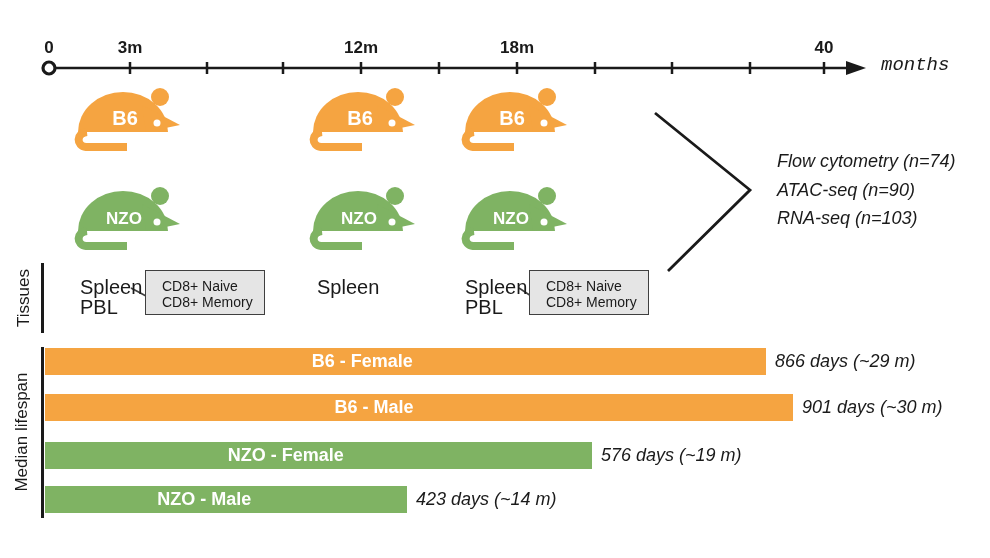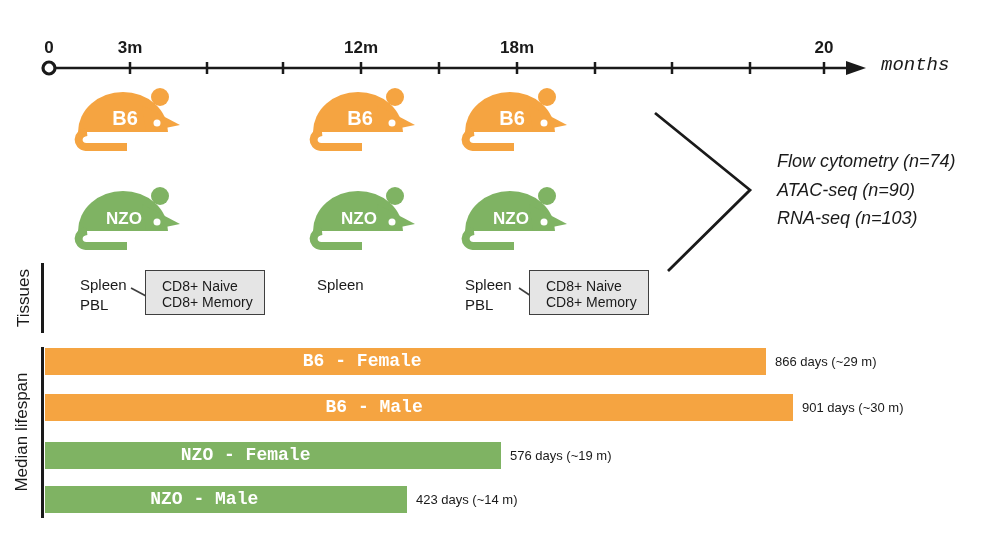--- a/index.html
+++ b/index.html
@@ -6,28 +6,28 @@
   .canvas{position:relative;width:990px;height:558px;background:#ffffff;overflow:hidden;
           font-family:"Liberation Sans",sans-serif;color:#1a1a1a;}
   .overlay{position:absolute;left:0;top:0;pointer-events:none;}
   .tick-label{position:absolute;top:38px;width:60px;text-align:center;font-weight:bold;font-size:17px;}
   .months-label{position:absolute;left:881px;top:54px;font-style:italic;font-size:19px;font-family:Liberation Mono, monospace;}
   .mouse{position:absolute;}
   .mouse text{font-family:"Liberation Sans",sans-serif;font-weight:bold;fill:#ffffff;}
   .assay-list{position:absolute;left:777px;top:147px;font-style:italic;font-size:18px;line-height:28.5px;white-space:nowrap;}
   .vline{position:absolute;left:41px;width:3px;background:#1a1a1a;}
   .sec-label{position:absolute;font-size:17px;text-align:center;white-space:nowrap;transform:rotate(-90deg);}
-  .tissue-text{position:absolute;font-size:15px;white-space:nowrap;}
+  .tissue-text{position:absolute;font-size:20px;white-space:nowrap;}
   .cd8-box{position:absolute;width:120px;height:45px;border:1.5px solid #3f3f3f;box-sizing:border-box;
            font-size:14px;line-height:16px;padding:7px 0 0 16px;background:#e5e5e5;}
   .bar-row{position:absolute;left:45px;display:flex;align-items:center;height:27px;}
   .bar{position:relative;height:27px;flex:0 0 auto;}
   .bar-inner{position:absolute;left:44%;transform:translateX(-50%);color:#fff;font-weight:bold;
-             font-size:18px;line-height:27px;white-space:nowrap;font-family:Liberation Mono, monospace;}
-  .bar-value{margin-left:9px;font-size:13px;white-space:nowrap;}
+             font-size:18px;line-height:27px;white-space:nowrap;}
+  .bar-value{margin-left:9px;font-style:italic;font-size:18px;white-space:nowrap;}
 </style>
 </head>
 <body>
 
 <div class="canvas">
 
   <svg class="overlay" width="990" height="558" viewBox="0 0 990 558">
 
     <line x1="49" y1="68" x2="848" y2="68" stroke="#1a1a1a" stroke-width="2.5"></line>
     <polygon points="846,61 866,68 846,75" fill="#1a1a1a"></polygon>
@@ -48,21 +48,21 @@
     <polyline points="655,113 750,190 668,271" fill="none" stroke="#1a1a1a" stroke-width="2.8"></polyline>
 
     <line x1="131" y1="288" x2="146" y2="296" stroke="#3f3f3f" stroke-width="1.6"></line>
     <line x1="519" y1="288" x2="531" y2="296" stroke="#3f3f3f" stroke-width="1.6"></line>
   </svg>
 
   <div class="tick-label" style="left:19px">0</div>
   <div class="tick-label" style="left:100px">3m</div>
   <div class="tick-label" style="left:331px">12m</div>
   <div class="tick-label" style="left:487px">18m</div>
-  <div class="tick-label" style="left:794px">20</div>
+  <div class="tick-label" style="left:794px">40</div>
   <div class="months-label">months</div>
 
   <svg class="mouse" style="left:72px;top:87px" width="112" height="66" viewBox="0 0 112 66">
     <g fill="#F5A441">
       <path d="M6,45 A45,40 0 0 1 96,45 Z"></path>
       <circle cx="88" cy="10" r="9"></circle>
       <polygon points="70,18 108,38 74,45"></polygon>
     </g>
     <path d="M15,45 C4,46 4,59 14,60 L55,60" fill="none" stroke="#F5A441" stroke-width="8"></path>
     <circle cx="85" cy="36" r="3.5" fill="#ffffff"></circle>
@@ -154,21 +154,21 @@
     </div>
     <span class="bar-value">866 days (~29 m)</span>
   </div>
   <div class="bar-row" style="top:394px">
     <div class="bar" style="width: 748px; background-color: rgb(245, 164, 65);">
       <span class="bar-inner">B6 - Male</span>
     </div>
     <span class="bar-value">901 days (~30 m)</span>
   </div>
   <div class="bar-row" style="top:442px">
-    <div class="bar" style="width: 456px; background-color: rgb(127, 179, 99);">
+    <div class="bar" style="width: 547px; background-color: rgb(127, 179, 99);">
       <span class="bar-inner">NZO - Female</span>
     </div>
     <span class="bar-value">576 days (~19 m)</span>
   </div>
   <div class="bar-row" style="top:486px">
     <div class="bar" style="width: 362px; background-color: rgb(127, 179, 99);">
       <span class="bar-inner">NZO - Male</span>
     </div>
     <span class="bar-value">423 days (~14 m)</span>
   </div>

